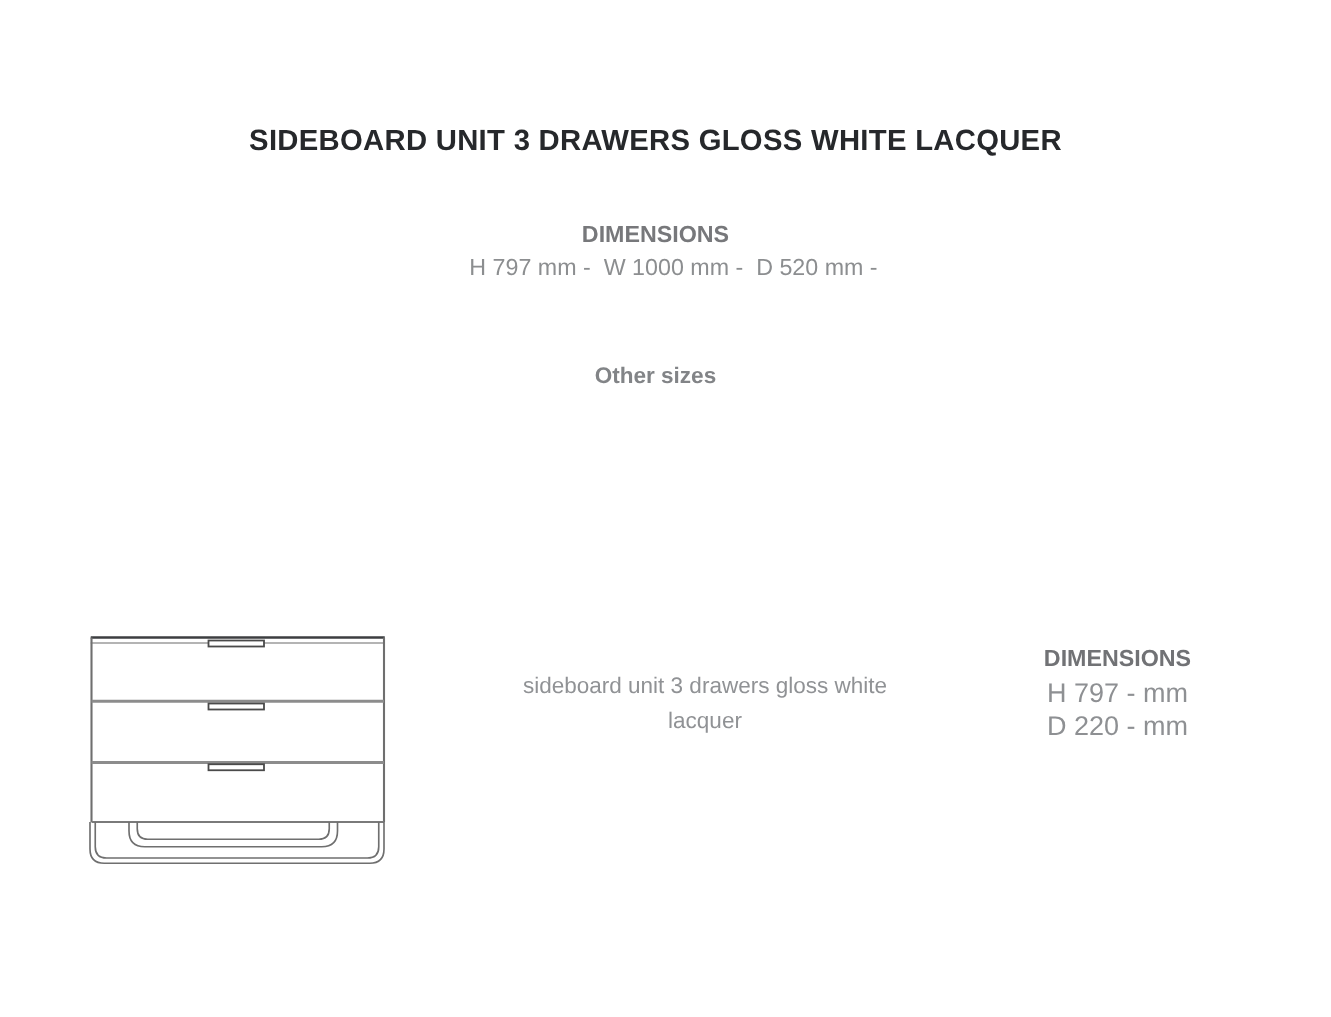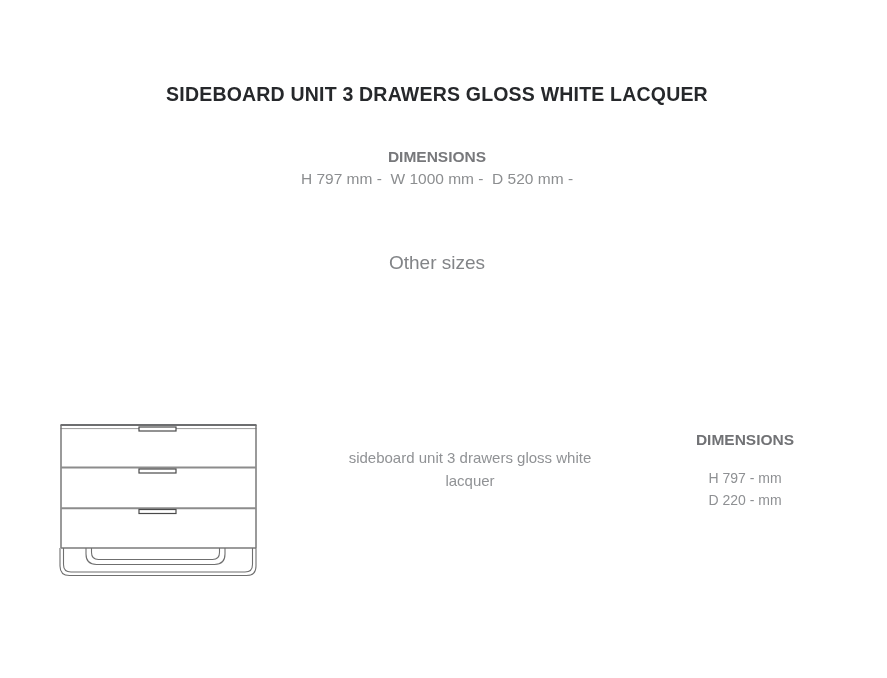--- a/index.html
+++ b/index.html
@@ -35,25 +35,26 @@
     font-weight: bold;
     color: #77787b;
     line-height: 20px;
   }
   .dims-line-top {
     top: 169px;
     font-size: 15.5px;
     color: #8c8e90;
     line-height: 20px;
     white-space: pre;
+    margin-left: 12px;
   }
   .other-sizes {
-    top: 252px;
-    font-size: 19px;
-    font-weight: normal;
+    top: 240px;
+    font-size: 15px;
+    font-weight: bold;
     color: #828487;
     line-height: 22px;
   }
   .drawing-wrap {
     position: absolute;
     left: 57px;
     top: 423px;
     width: 202px;
     height: 156px;
   }
@@ -74,22 +75,22 @@
     width: 200px;
     text-align: center;
   }
   .size-block-heading {
     font-size: 15.5px;
     font-weight: bold;
     color: #717275;
     line-height: 20px;
   }
   .size-block-rows {
-    margin-top: 18px;
-    font-size: 14px;
+    margin-top: 2px;
+    font-size: 18px;
     color: #8e9093;
     line-height: 21.5px;
   }
 </style>
 </head>
 <body>
 
 <div class="page">
 
   <div class="centered-band product-title">SIDEBOARD UNIT 3 DRAWERS GLOSS WHITE LACQUER</div>

